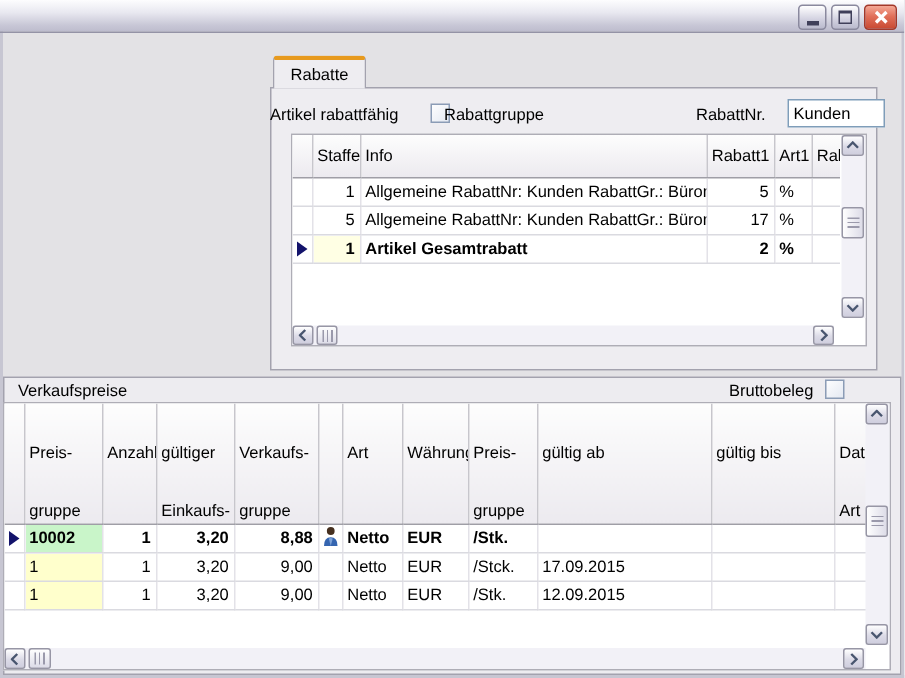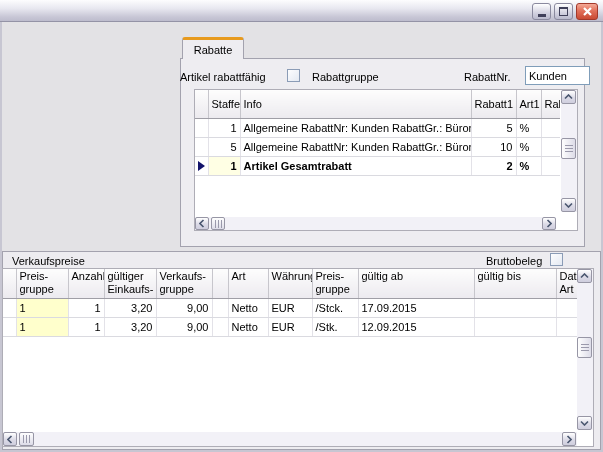--- a/index.html
+++ b/index.html
@@ -67,21 +67,21 @@
     border-right:1px solid #a9a8b0;border-bottom:1px solid #b6b5bd;padding:0;
   }
   td.selcell-active{background:#f7f7f2;border-right:1px solid #a9a8b0;border-bottom:1px solid #b6b5bd;padding:0;text-align:center;}
   .rowarrow{display:inline-block;width:0;height:0;margin-top:3px;
     border-left:7px solid #13136b;border-top:5px solid transparent;border-bottom:5px solid transparent;}
   .num{text-align:right;}
   tr.row-bold td{font-weight:bold;}
   .cell-green{background:#c9f5c9 !important;}
   .cell-yellow{background:#ffffcc !important;}
   .cell-pale{background:#ffffe4 !important;}
-  .h2l span{display:block;line-height:13px;}
+  .h2l span{display:block;line-height:13px;margin-top:26px;}
   
   .vscroll,.hscroll{position:absolute;background:#f2f1f7;}
   .sbtn{
     position:absolute;border:1px solid #9796a5;border-radius:2px;
     background:linear-gradient(#ffffff,#dcdbe7 55%,#cfcede);
     display:flex;align-items:center;justify-content:center;
   }
   .sthumb{
     position:absolute;border:1px solid #9796a5;border-radius:2px;
     background:linear-gradient(90deg,#fefefe,#dddce8);
@@ -115,21 +115,21 @@
     </div>
   </div>
 
   <div class="tab">
     <span>Rabatte</span>
   </div>
   <div class="panel"></div>
 
   <span class="lbl" style="left:180px;top:71px;z-index:4">Artikel rabattfähig</span>
   <span class="checkbox" style="left:287px;top:69px;z-index:4"></span>
-  <span class="lbl" style="left:312px;top:71px;z-index:4">Rabattgruppe</span>
+  <span class="lbl" style="left:296px;top:71px;z-index:4">Rabattgruppe</span>
   <span class="lbl" style="left:464px;top:71px;z-index:4">RabattNr.</span>
   <input class="txtfield" style="left: 525px; top: 66px; width: 65px; z-index: 4;" value="Kunden">
 
   <div class="gridwrap" style="left:194px;top:89px;width:384px;height:142px;z-index:4">
     <div class="gridview" style="width:367px;height:128px">
       <table class="grid" style="width:365px">
         <colgroup>
           <col style="width:13px">
             <col style="width:32px">
             <col style="width:231px">
@@ -151,21 +151,21 @@
           <td class="num">1</td>
           <td>Allgemeine RabattNr: Kunden RabattGr.: Bürom</td>
           <td class="num">5</td>
           <td>%</td>
           <td style="border-right:none"></td>
         </tr>
         <tr style="height:19px">
           <td class="selcell"></td>
           <td class="num">5</td>
           <td>Allgemeine RabattNr: Kunden RabattGr.: Bürom</td>
-          <td class="num">10</td>
+          <td class="num">17</td>
           <td>%</td>
           <td style="border-right:none"></td>
         </tr>
         <tr style="height:19px" class="row-bold">
           <td class="selcell-active">
             <span class="rowarrow"></span>
           </td>
           <td class="num cell-pale">1</td>
           <td>Artikel Gesamtrabatt</td>
           <td class="num">2</td>
@@ -262,20 +262,42 @@
             <span>gültig ab</span>
           </th>
           <th class="h2l" style="vertical-align:top">
             <span>gültig bis</span>
           </th>
           <th class="h2l" style="vertical-align:top;border-right:none">
             <span>Dat</span>
                 <span>Art</span>
           </th>
         </tr>
+        <tr style="height:19px" class="row-bold">
+          <td class="selcell-active">
+            <span class="rowarrow"></span>
+          </td>
+          <td class="cell-green">10002</td>
+          <td class="num">1</td>
+          <td class="num">3,20</td>
+          <td class="num">8,88</td>
+          <td style="padding:1px 2px">
+            <svg width="11" height="13" viewBox="0 0 11 13">
+              <circle cx="5.5" cy="3" r="2.6" fill="#452f1f"></circle>
+              <path d="M1 13 Q1 7.2 5.5 7.2 Q10 7.2 10 13 Z" fill="#3565b0"></path>
+              <path d="M4.2 8 L5.5 13 L6.8 8 Q5.5 7.4 4.2 8 Z" fill="#7ea3d8"></path>
+            </svg>
+          </td>
+          <td>Netto</td>
+          <td>EUR</td>
+          <td>/Stk.</td>
+          <td></td>
+          <td></td>
+          <td style="border-right:none"></td>
+        </tr>
         <tr style="height:19px">
           <td class="selcell"></td>
           <td class="cell-yellow">1</td>
           <td class="num">1</td>
           <td class="num">3,20</td>
           <td class="num">9,00</td>
           <td></td>
           <td>Netto</td>
           <td>EUR</td>
           <td>/Stck.</td>

